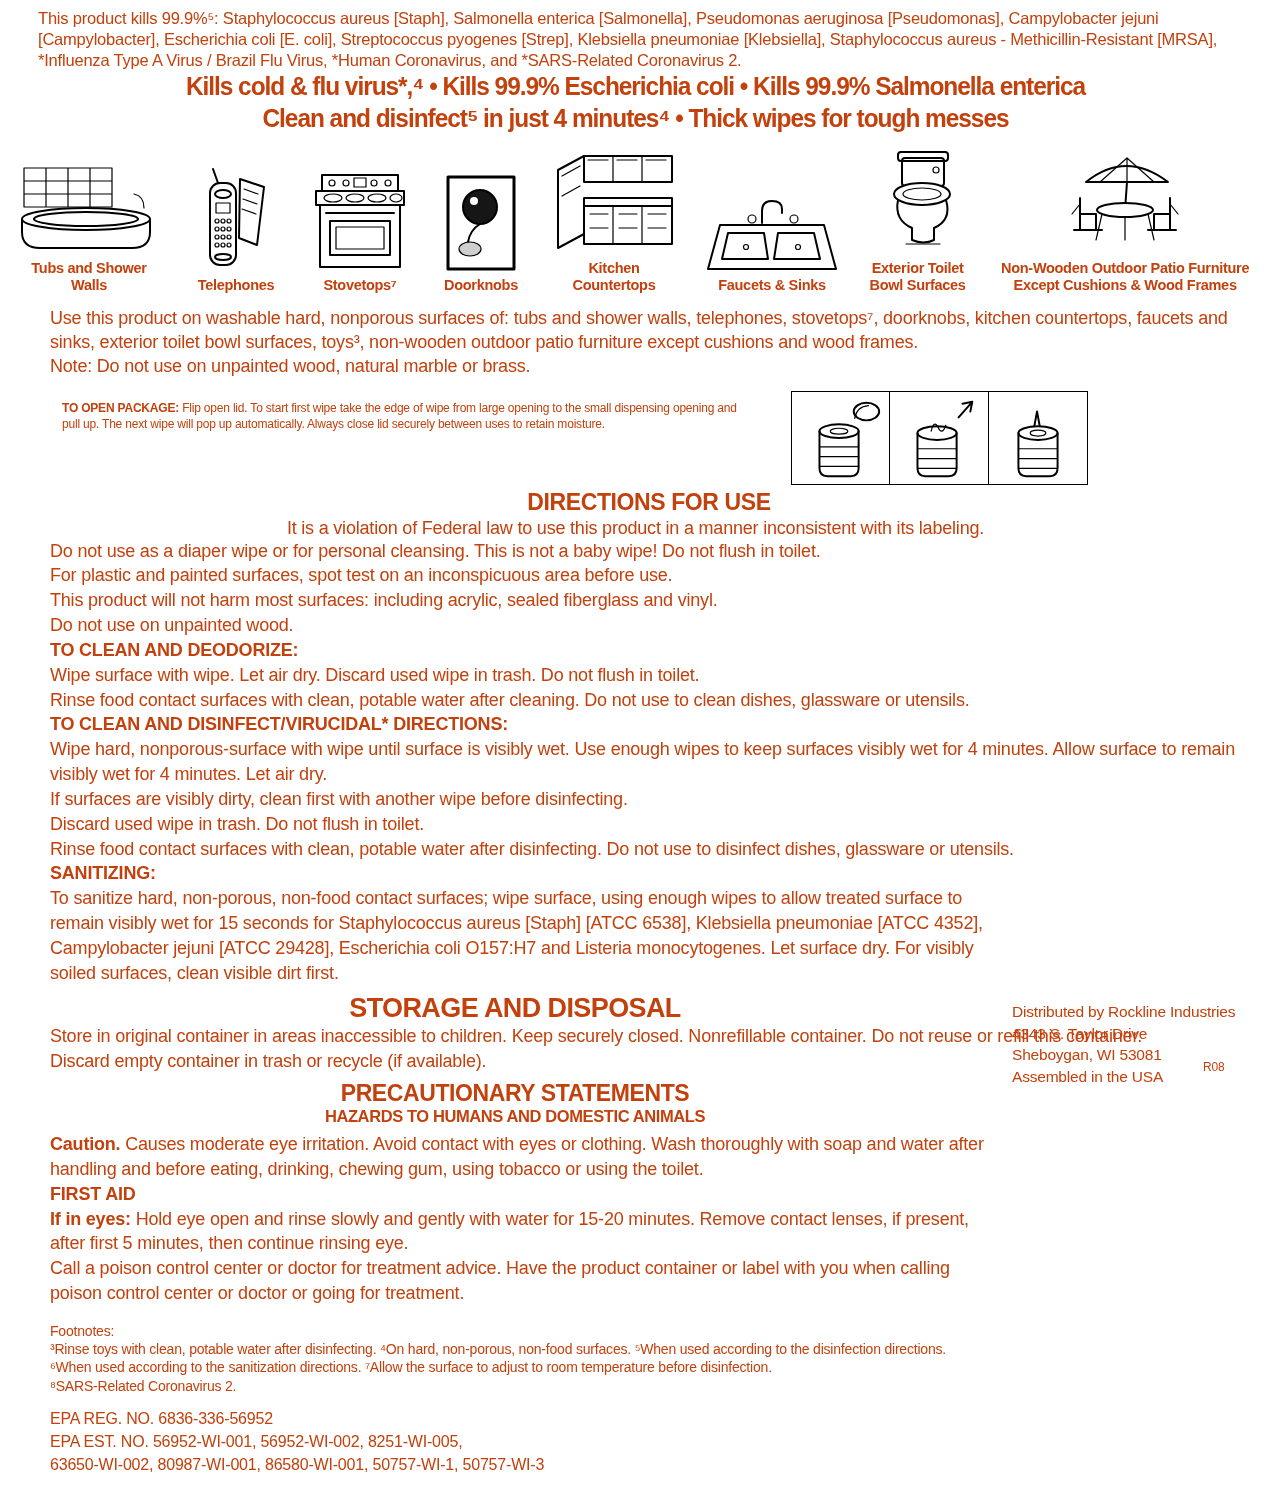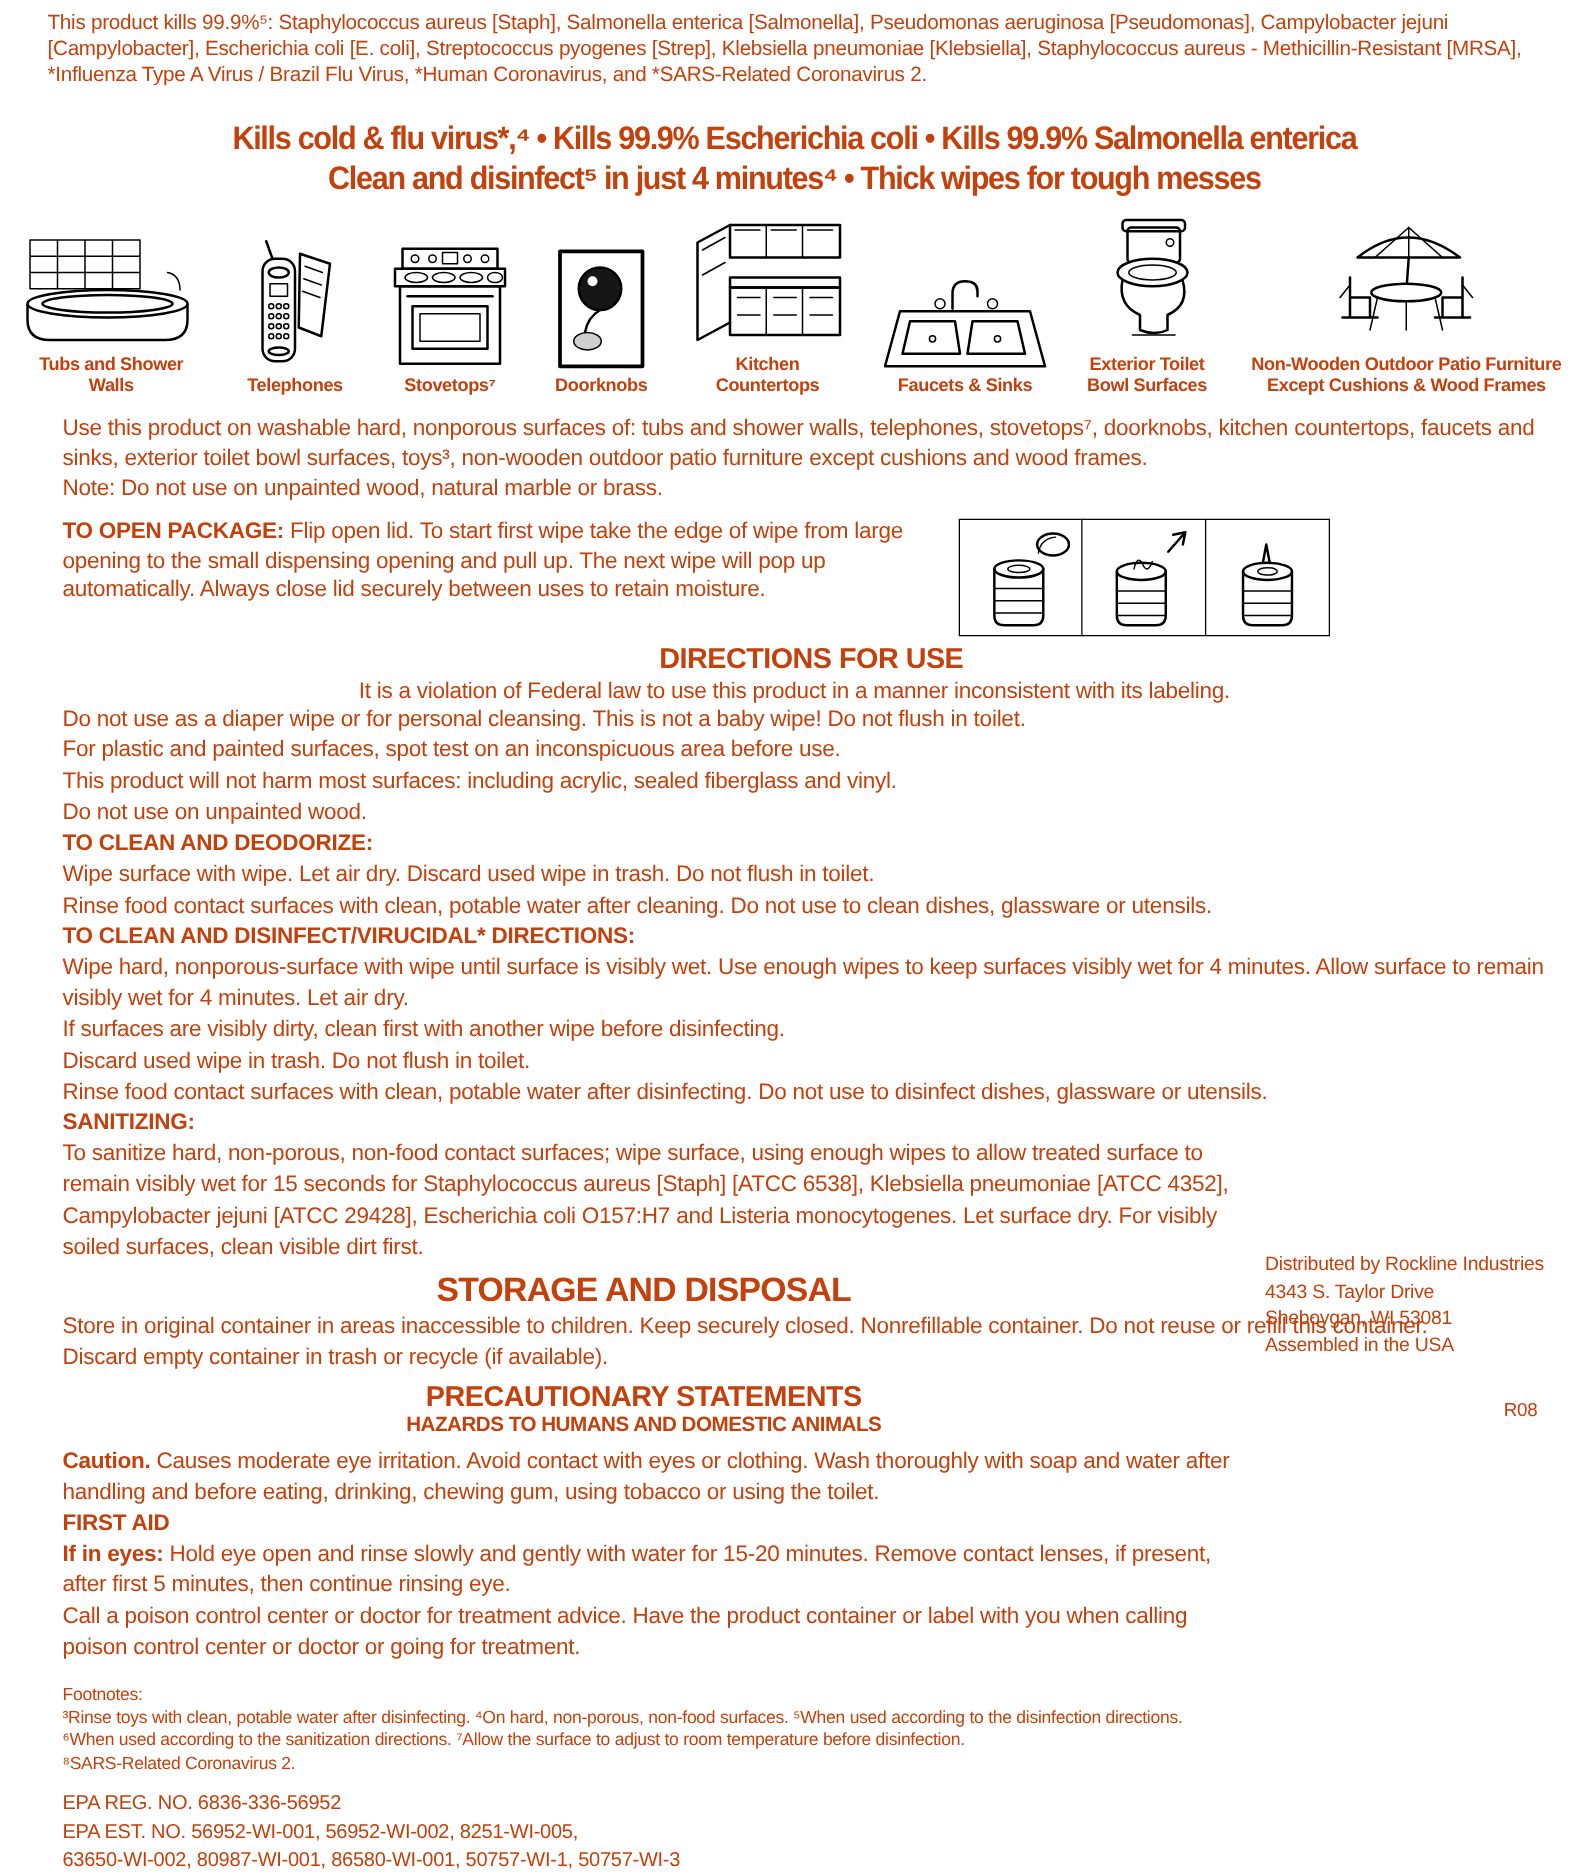--- a/index.html
+++ b/index.html
@@ -5,46 +5,46 @@
   * { box-sizing: border-box; }
   html,body { margin:0; padding:0; background:#fff; }
   .page {
     position:relative; width:1271px; min-height:1500px; margin:0 auto;
     background:#fff; color:#c2410c;
     font-family:Liberation Sans, sans-serif;
     letter-spacing:-0.2px;
     overflow:hidden;
   }
   .intro { margin:8px 30px 0 38px; font-size:16.5px; line-height:1.27; }
-  .headline { margin-top:24px; font-weight:bold; }
+  .headline { margin-top:0; font-weight:bold; }
   .hl { display:flex; justify-content:center; white-space:nowrap;
         font-size:26px; line-height:1.22; letter-spacing:-1.1px;
         transform:scaleX(.94); transform-origin:50% 50%; }
   .surfaces { display:flex; align-items:flex-end; justify-content:space-between;
               margin:14px 18px 0 14px;gap:28px; }
   .surface { display:flex; flex-direction:column; align-items:center; text-align:center; }
   .surface .lbl { font-size:14.5px; font-weight:bold; line-height:1.12; margin-top:4px; letter-spacing:-0.3px; }
   .lineart { stroke:#000; fill:none; stroke-width:2; stroke-linecap:round; stroke-linejoin:round; }
   .thin { stroke-width:1.2; }
   .body-p { margin:0 30px 0 50px; font-size:18px; line-height:1.33; }
   .usage { margin-top:14px; }
   .open-row { display:flex; margin:10px 30px 0 50px; }
-  .open-text { width:690px; font-size:18px; line-height:1.33; margin:0; }
+  .open-text { width:690px; font-size:12px; line-height:1.33; margin:12px; }
   .open-illos { display:flex; margin-left:28px; margin-top:2px; }
   .illo { width:100px; height:94px; border:1.5px solid #000; margin-left:-1.5px; background:#fff; }
   .center-title { text-align:center; font-weight:bold; margin:4px 0 0 0; letter-spacing:-0.4px; }
   .directions-title { font-size:23px;margin-left:27px; }
   .violation { text-align:center; font-size:18px; margin:2px 0 0 0; }
   .dline { margin:0 30px 0 50px; font-size:18px; line-height:1.38; }
   .dhead { font-weight:bold; }
   .sanitizing-text { max-width:955px; }
   .narrow940 { max-width:950px; }
   .narrow930 { max-width:935px; }
   .distributor { position:absolute; left:1012px; top:1001px; font-size:15.5px; line-height:1.4; }
-  .r-code { position:absolute; left:1203px; top:1120px; font-size:15px; }
+  .r-code { position:absolute; left:1203px; top:1060px; font-size:12px; }
   .center-col { width:1030px; }
   .storage-title { font-size:27px; letter-spacing:-0.6px; margin-top:8px; }
   .prec-title { font-size:23px; margin-top:6px; }
   .prec-sub { font-size:16.5px; margin:0; }
   .footnotes { margin:16px 30px 0 50px; font-size:14px; line-height:1.3; }
   .epa { margin:12px 30px 0 50px; font-size:16px; line-height:1.45; }
   .mt6 { margin-top:6px; }
 </style>
 </head>
 <body>

